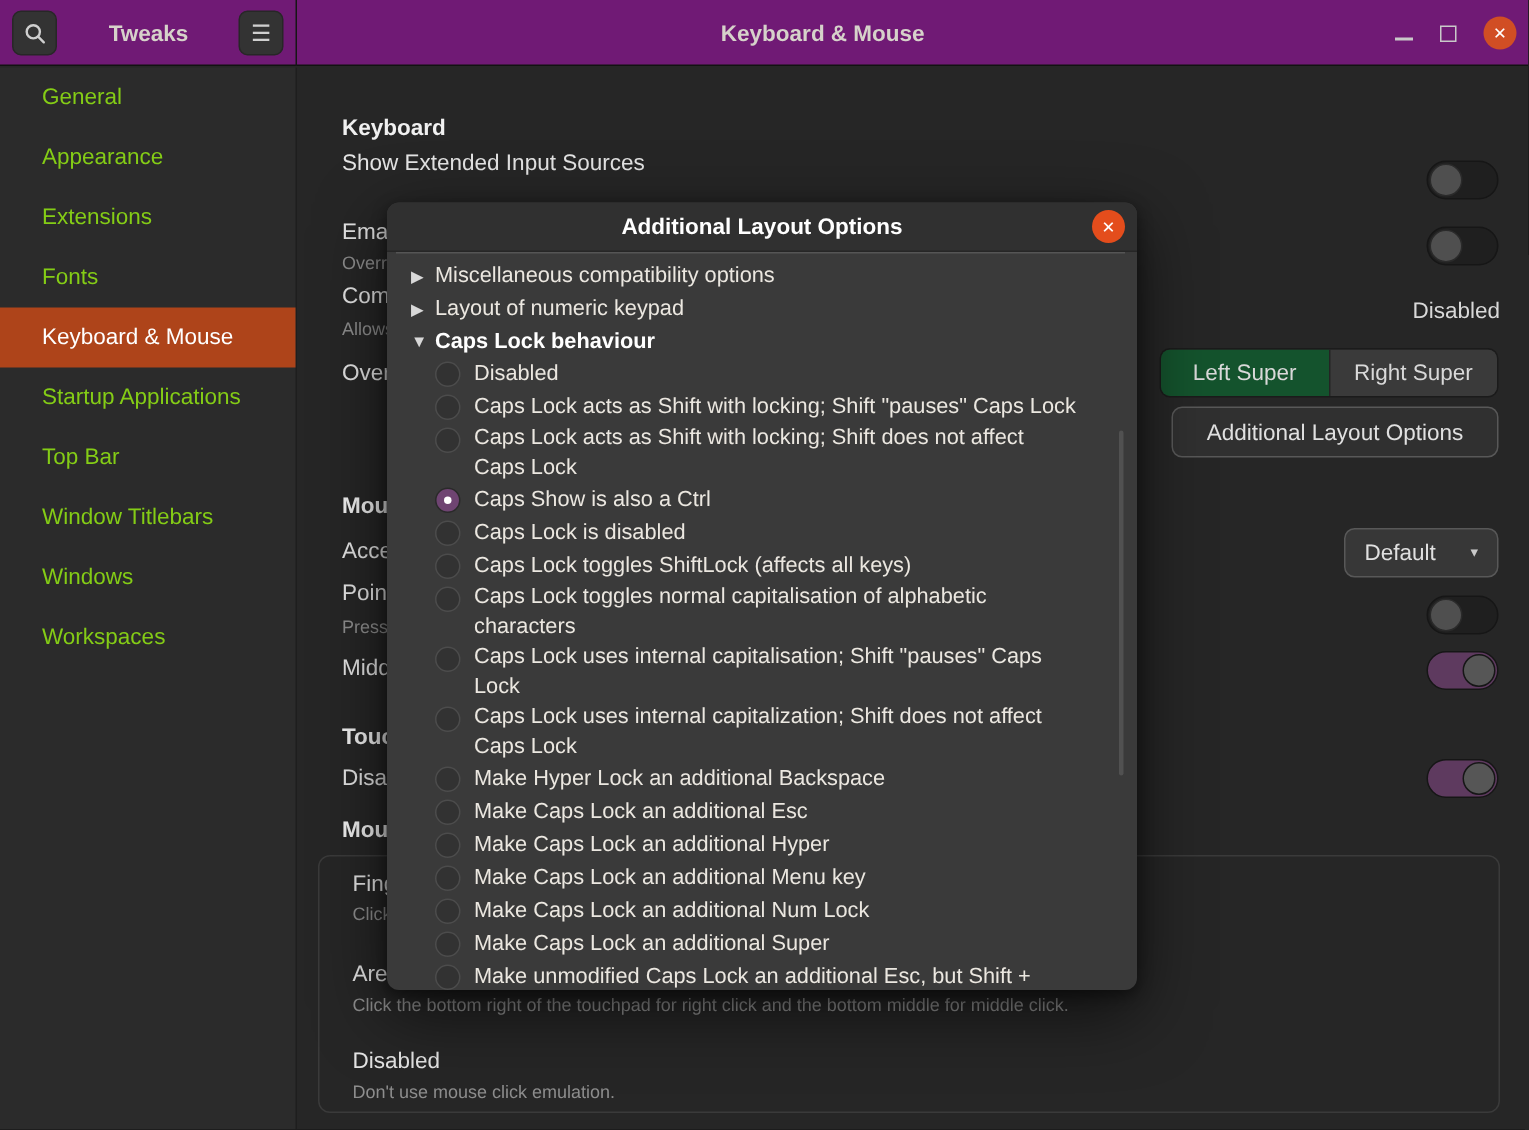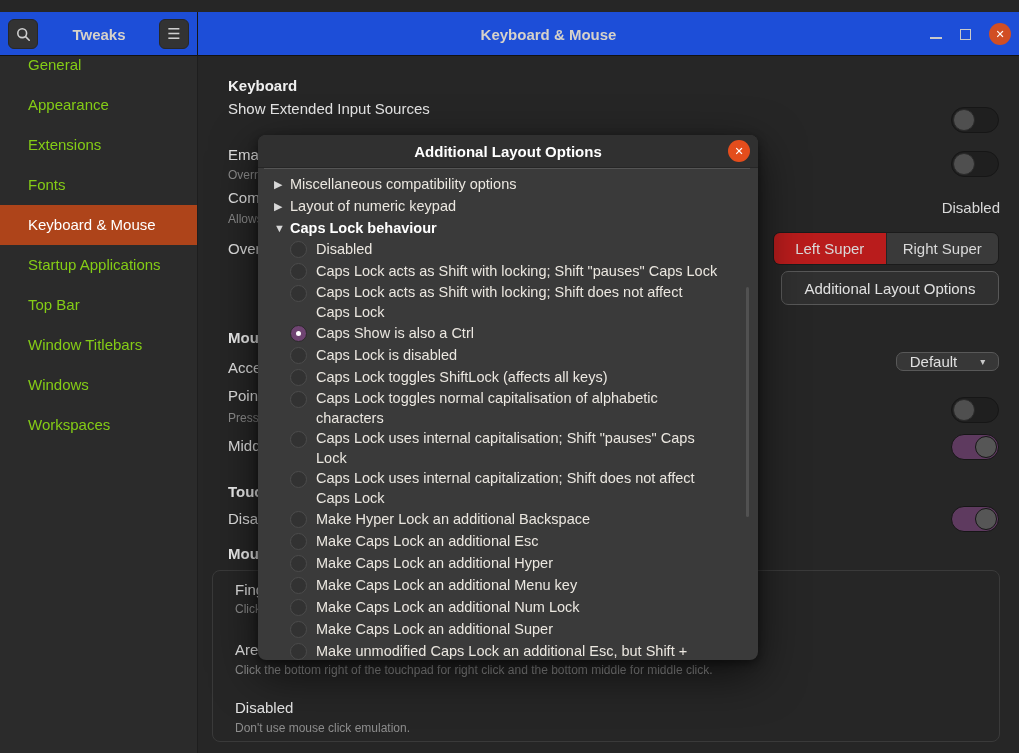--- a/index.html
+++ b/index.html
@@ -1,21 +1,21 @@
 <!DOCTYPE html>
 <html><head>
 <meta charset="utf-8">
 <style>
   * { margin:0; padding:0; box-sizing:border-box; }
   html,body { width:1019px; height:753px; background:#161616; }
   body { font-family:"Liberation Sans","DejaVu Sans",sans-serif; -webkit-font-smoothing:antialiased; }
   .app { position:relative; width:1019px; height:753px; overflow:hidden; background:#262626; }
 
   
-  .titlebar { position:absolute; left:0; top:0; width:1019px; height:44px; background:#1d4ed8; border-bottom:1px solid #121212; z-index:5;margin-top:12px; }
+  .titlebar { position:absolute; left:0; top:0; width:1019px; height:44px; background:#701a75; border-bottom:1px solid #121212; z-index:5; }
   .tb-left { position:absolute; left:0; top:0; width:198px; height:44px; border-right:1px solid #161616; }
   .tb-btn { position:absolute; top:7px; width:30px; height:30px; background:#333333; border:1px solid #272727; border-radius:6px; display:flex; align-items:center; justify-content:center; color:#cfcfcf; }
   .tb-search { left:8px; }
   .tb-menu { left:159px; font-size:15px; }
   .app-title { position:absolute; left:0; top:0; width:198px; height:44px; display:flex; align-items:center; justify-content:center; color:#d6d2ca; font-weight:bold; font-size:15px; }
   .win-title { position:absolute; left:198px; top:0; right:120px; height:44px; display:flex; align-items:center; justify-content:center; color:#d6d2ca; font-weight:bold; font-size:15px; }
   .win-controls { position:absolute; right:8px; top:0; height:44px; display:flex; align-items:center; gap:18px; }
   .wc-min { width:12px; height:2px; background:#c9c9c9; margin-top:8px; }
   .wc-max { width:11px; height:11px; border:1.5px solid #c9c9c9; }
   .wc-close { width:22px; height:22px; border-radius:50%; background:#d14e24; color:#fff; font-size:11px; display:flex; align-items:center; justify-content:center; }
@@ -34,25 +34,25 @@
   .value { color:#d9d9d9; font-size:15px; }
 
   .toggle { position:absolute; width:48px; height:26px; border-radius:13px; background:#1f1f1f; border:1px solid #161616; }
   .toggle .knob { position:absolute; top:1px; left:1px; width:22px; height:22px; border-radius:50%; background:#4f4f4f; border:1px solid #2a2a2a; }
   .toggle[data-state="on"] { background:#5e3a5f; }
   .toggle[data-state="on"] .knob { left:auto; right:1px; background:#565656; border-color:#161616; }
 
   .segmented { position:absolute; left:575px; top:187px; width:226px; height:33px; display:flex; border:1px solid #1b1b1b; border-radius:7px; overflow:hidden; }
   .seg-btn { flex:1; display:flex; align-items:center; justify-content:center; font-size:15px; color:#d9d9d9; background:#3a3a3a; border-left:1px solid #242424; }
   .seg-btn:first-child { border-left:none; }
-  .seg-btn.active { background:#b91c1c; }
+  .seg-btn.active { background:#14532d; }
 
   .push-btn { position:absolute; display:flex; align-items:center; justify-content:center; background:#303030; border:1px solid #585858; border-radius:7px; color:#e0e0e0; font-size:15px; }
   .alo-btn { left:583px; top:226px; width:218px; height:34px; }
-  .combo { left:698px; top:307px; width:103px; height:19px; gap:23px; background:#373737; }
+  .combo { left:698px; top:307px; width:103px; height:33px; gap:23px; background:#373737; }
   .combo .caret { font-size:10px; color:#c9c9c9; }
 
   .frame-box { position:absolute; left:14px; top:525px; width:788px; height:172px; border:1px solid #3a3a3a; border-radius:8px; }
 
   
   .dialog { position:absolute; left:258px; top:135px; width:500px; height:525px; background:#3a3a3a; border-radius:8px; box-shadow:0 14px 46px rgba(0,0,0,0.62), 0 3px 10px rgba(0,0,0,0.45); z-index:10; overflow:hidden; }
   .dlg-header { position:relative; height:33px; background:#303030; border-bottom:1px solid #262626; display:flex; align-items:center; justify-content:center; }
   .dlg-title { color:#ffffff; font-weight:bold; font-size:15px; }
   .dlg-close { position:absolute; right:8px; top:5px; width:22px; height:22px; border-radius:50%; background:#e44d1c; color:#fff; font-size:11px; display:flex; align-items:center; justify-content:center; }
   .dlg-list { position:relative; height:492px; overflow:hidden; padding-top:5px; }

